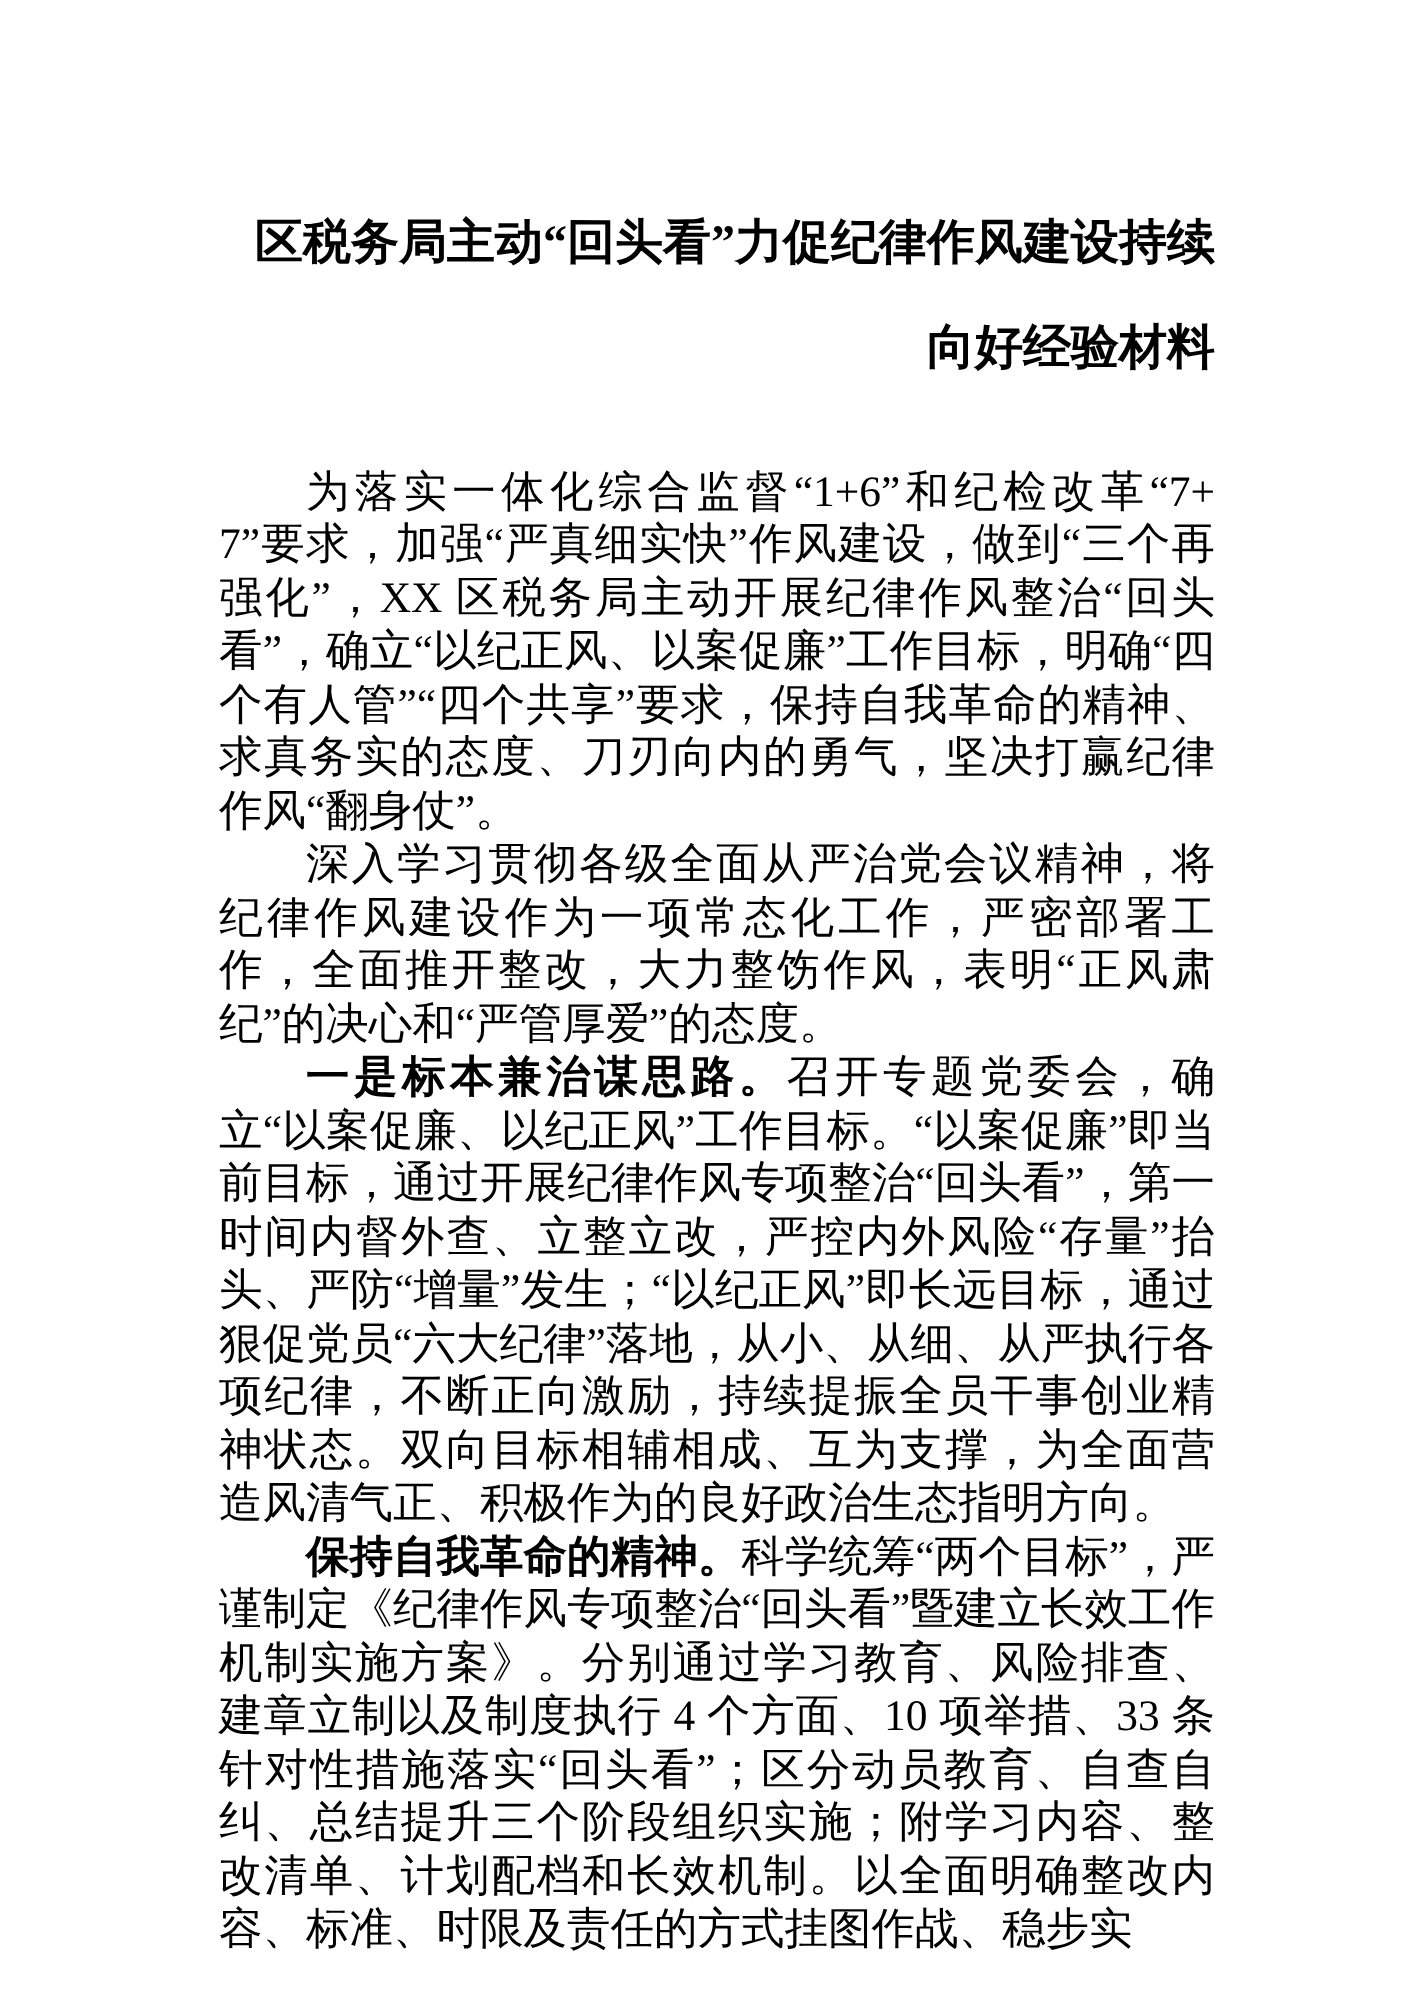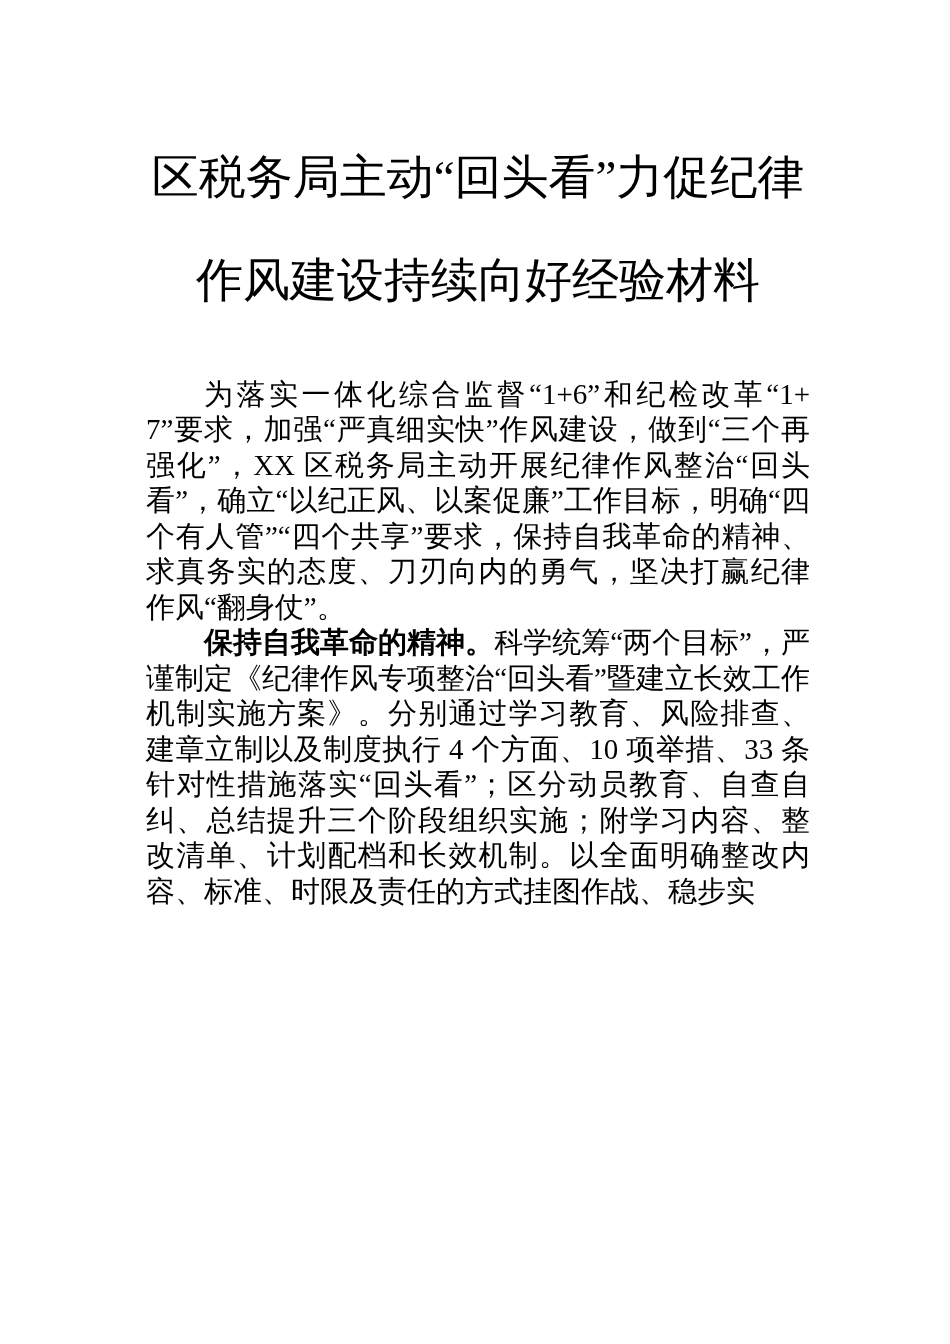--- a/index.html
+++ b/index.html
@@ -16,23 +16,23 @@
   }
   .page {
     box-sizing: border-box;
     width: 950px;
     height: 1344px;
     padding: 126px 140px 40px 146px;
     background: #ffffff;
   }
   .doc-title {
     margin: 0 0 44px 0;
-    font-size: 47px;
-    font-weight: normal;
-    text-align: center;
+    font-size: 32px;
+    font-weight: bold;
+    text-align: right;
     line-height: 2.2;
     font-family: "Liberation Serif", "DejaVu Serif", serif;
   }
   .para {
     margin: 0;
     font-size: 29px;
     line-height: 35.5px;
     text-align: justify;
     text-indent: 2em;
     word-break: break-all;
@@ -44,20 +44,22 @@
     font-weight: bold;
   }
 </style>
 </head>
 <body>
 
 <div class="page">
 
   <h1 class="doc-title"><span>区税务局主动“回头看”力促纪律作风建设持续向好经验材料</span></h1>
 
-  <p class="para"><span>为落实一体化综合监督“1+6”和纪检改革“1+7”要求，加强“严真细实快”作风建设，做到“三个再强化”，XX 区税务局主动开展纪律作风整治“回头看”，确立“以纪正风、以案促廉”工作目标，明确“四个有人管”“四个共享”要求，保持自我革命的精神、求真务实的态度、刀刃向内的勇气，坚决打赢纪律作风“翻身仗”。</span></p>
+  <p class="para"><span>为落实一体化综合监督“1+6”和纪检改革“7+7”要求，加强“严真细实快”作风建设，做到“三个再强化”，XX 区税务局主动开展纪律作风整治“回头看”，确立“以纪正风、以案促廉”工作目标，明确“四个有人管”“四个共享”要求，保持自我革命的精神、求真务实的态度、刀刃向内的勇气，坚决打赢纪律作风“翻身仗”。</span></p>
 
 
+  <p class="para"><span>深入学习贯彻各级全面从严治党会议精神，将纪律作风建设作为一项常态化工作，严密部署工作，全面推开整改，大力整饬作风，表明“正风肃纪”的决心和“严管厚爱”的态度。</span></p>
 
+  <p class="para"><span class="lead">一是标本兼治谋思路。</span><span>召开专题党委会，确立“以案促廉、以纪正风”工作目标。“以案促廉”即当前目标，通过开展纪律作风专项整治“回头看”，第一时间内督外查、立整立改，严控内外风险“存量”抬头、严防“增量”发生；“以纪正风”即长远目标，通过狠促党员“六大纪律”落地，从小、从细、从严执行各项纪律，不断正向激励，持续提振全员干事创业精神状态。双向目标相辅相成、互为支撑，为全面营造风清气正、积极作为的良好政治生态指明方向。</span></p>
 
   <p class="para"><span class="lead">保持自我革命的精神。</span><span>科学统筹“两个目标”，严谨制定《纪律作风专项整治“回头看”暨建立长效工作机制实施方案》。分别通过学习教育、风险排查、建章立制以及制度执行 4 个方面、10 项举措、33 条针对性措施落实“回头看”；区分动员教育、自查自纠、总结提升三个阶段组织实施；附学习内容、整改清单、计划配档和长效机制。以全面明确整改内容、标准、时限及责任的方式挂图作战、稳步实</span></p>
 
 </div>
 
 </body></html>

